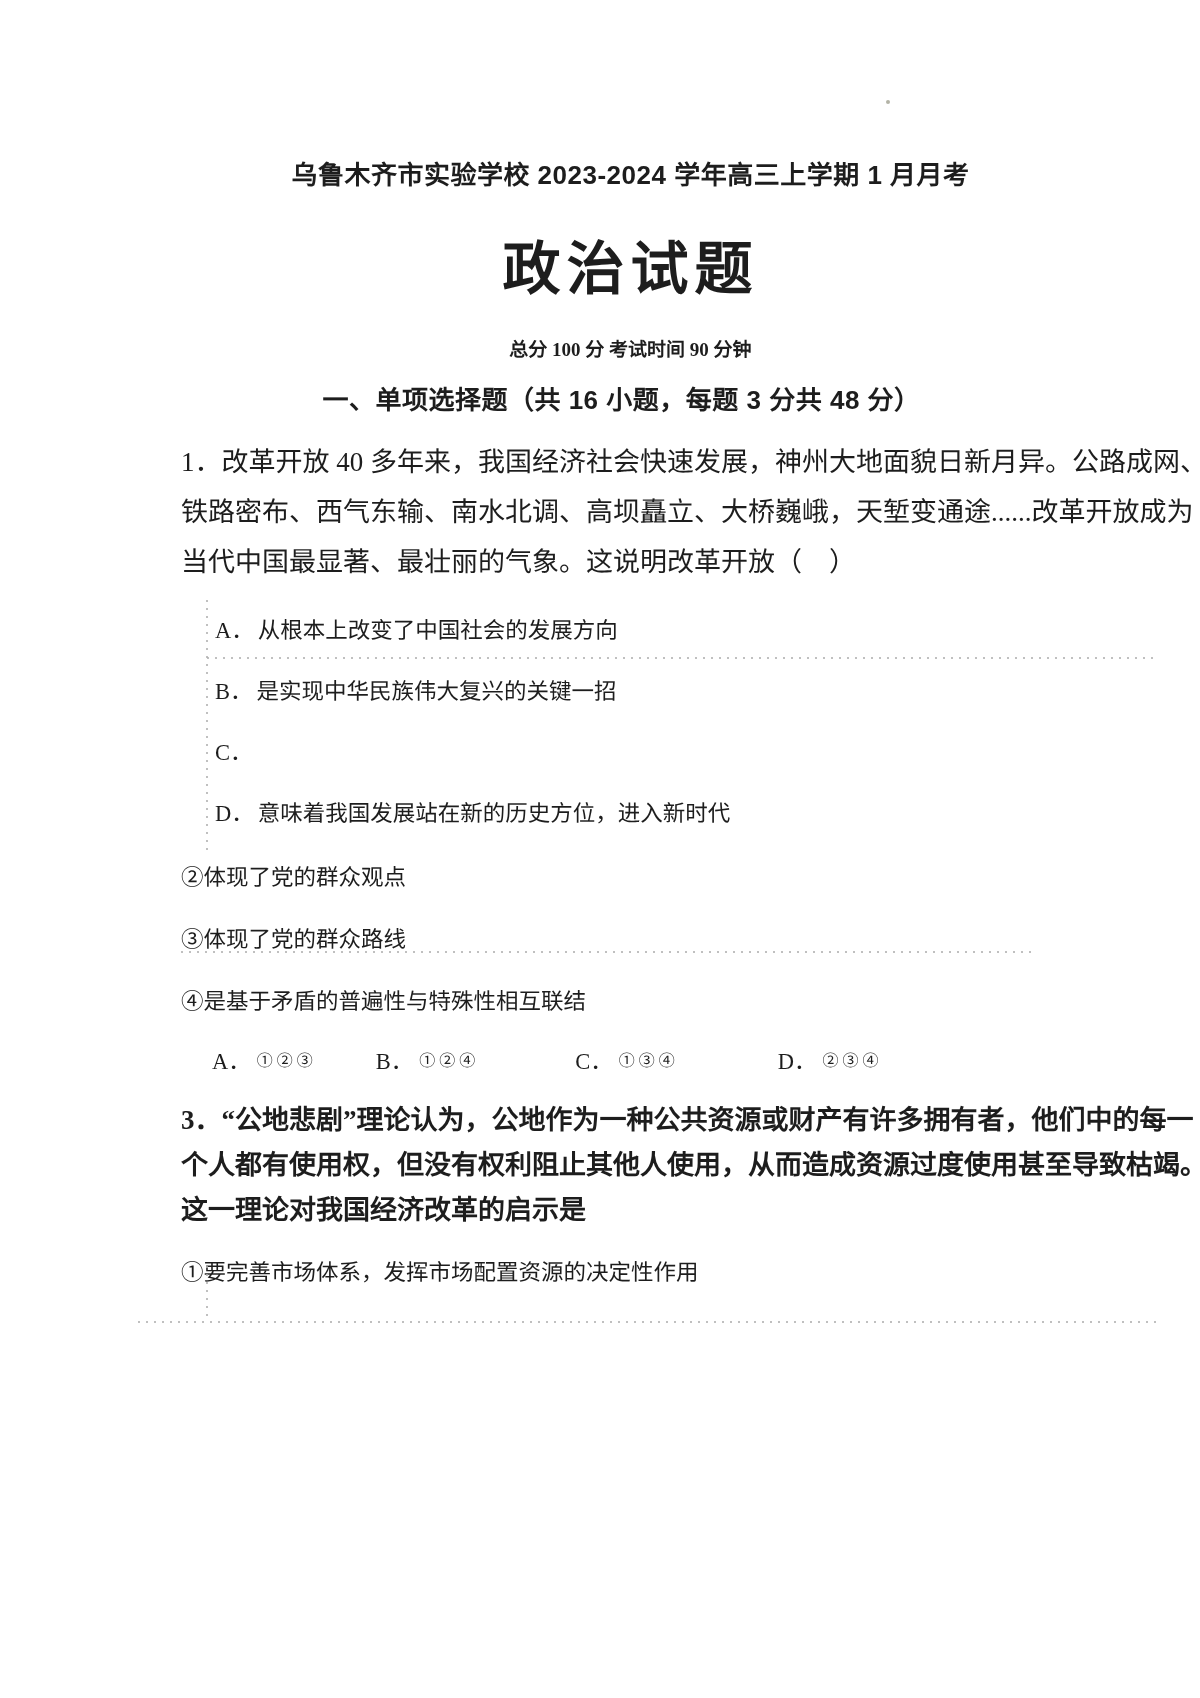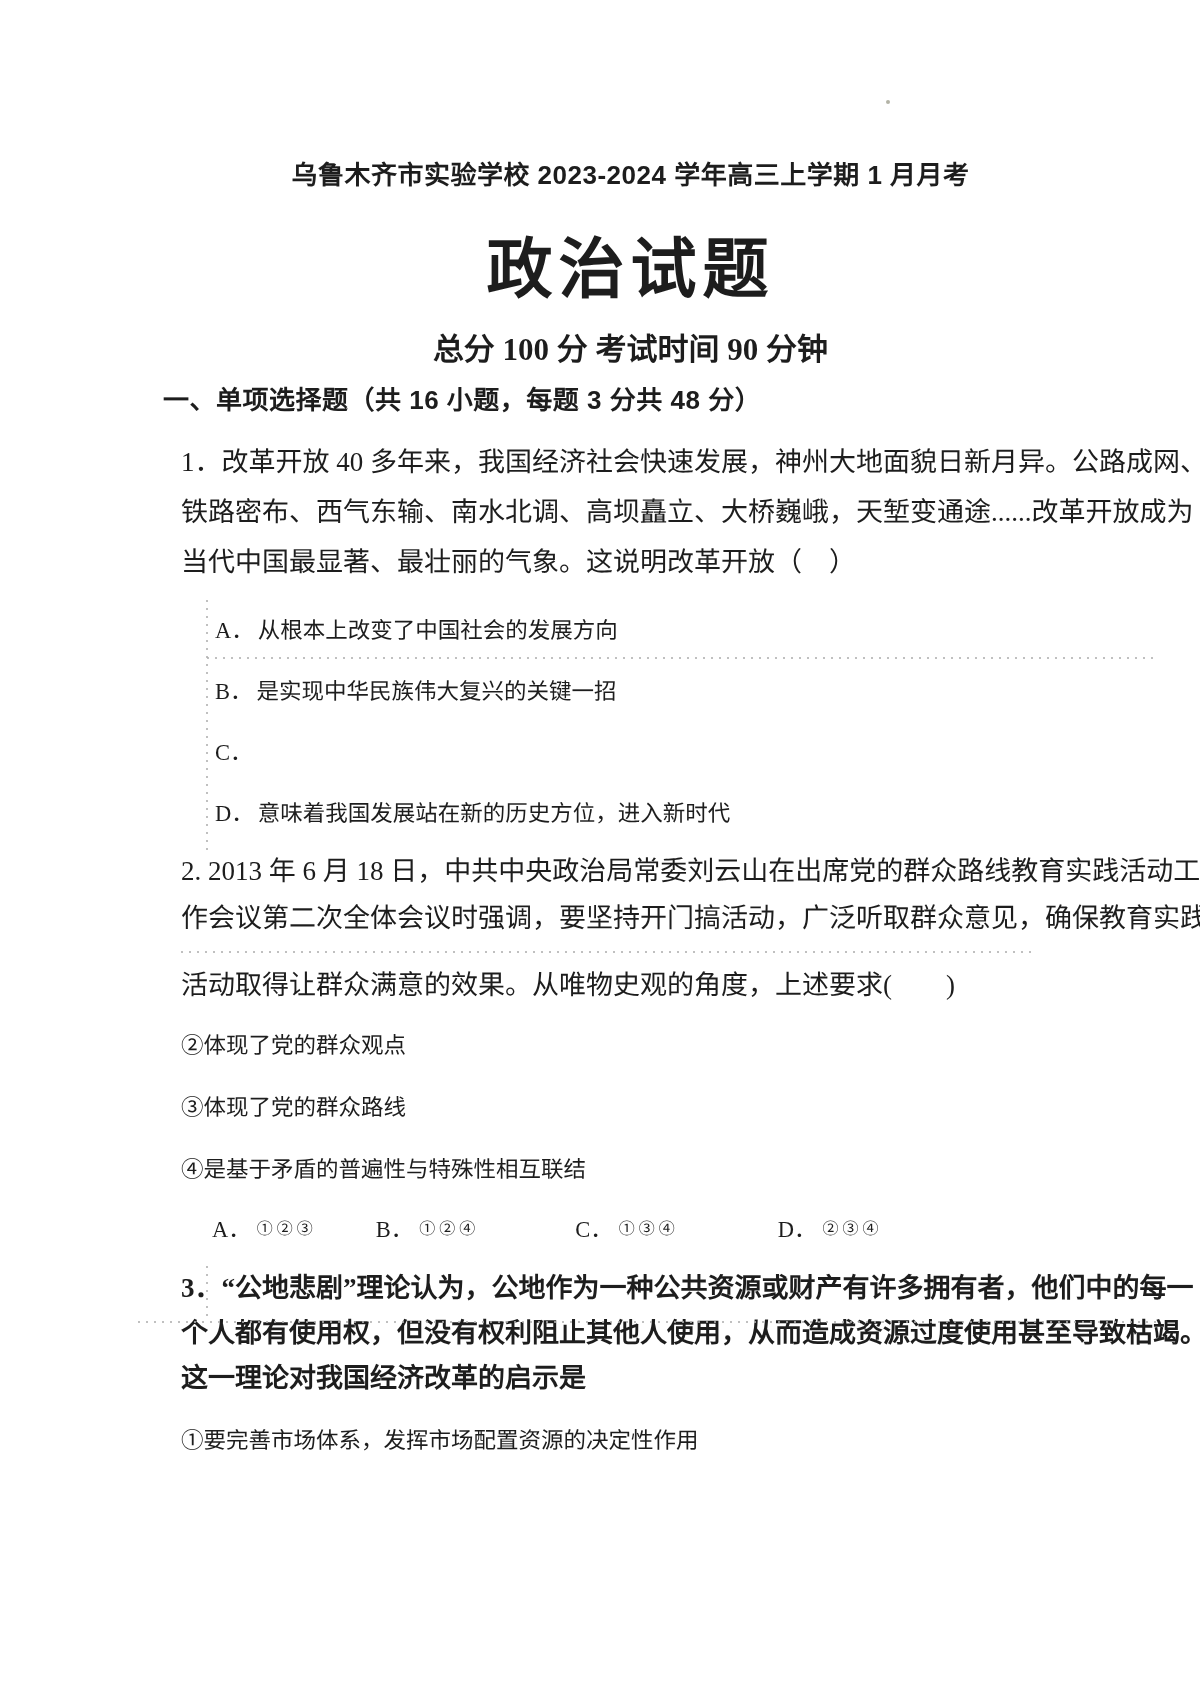--- a/index.html
+++ b/index.html
@@ -13,31 +13,31 @@
     color:#1d1d1d;
     overflow:hidden;
   }
   
   .school-header{
     font-family:"Liberation Sans","DejaVu Sans",sans-serif;
     font-weight:bold;font-size:26px;line-height:30px;
     text-align:center;letter-spacing:.5px;
   }
   .exam-title{
-    margin:45px 0 0;font-weight:900;font-size:66px;line-height:70px;
+    margin:45px 0 0;font-weight:900;font-size:58px;line-height:70px;
     text-align:center;letter-spacing:6px;
   }
   .exam-meta{
-    margin-top:28px;font-weight:bold;font-size:31px;line-height:34px;
+    margin-top:28px;font-weight:bold;font-size:19px;line-height:34px;
     text-align:center;
   }
   .section-heading{
     font-family:"Liberation Sans","DejaVu Sans",sans-serif;
     font-weight:bold;font-size:26px;line-height:34px;
-    margin-top:16px;margin-left:-18px;letter-spacing:.5px;
+    margin-top:16px;margin-left:-18px;letter-spacing:.5px;text-align:center;
   }
   
   .para{font-size:27px;}
   .pline{white-space:nowrap;}
   .q1{margin-top:20px;}
   .q1 .pline{line-height:50px;}
   .q2{margin-top:7px;}
   .q2 .pline{line-height:47px;}
   .q2 .gap-top{margin-top:20px;}
   .q3{margin-top:14px;font-weight:bold;}
@@ -119,25 +119,20 @@
     </div>
     <div class="option-row">
       <span class="option-label">C．</span>
     </div>
     <div class="option-row">
       <span class="option-label">D．</span>
       <span class="option-text">意味着我国发展站在新的历史方位，进入新时代</span>
     </div>
   </div>
 
-  <div class="para q2">
-    <div class="pline">2. 2013 年 6 月 18 日，中共中央政治局常委刘云山在出席党的群众路线教育实践活动工</div>
-    <div class="pline">作会议第二次全体会议时强调，要坚持开门搞活动，广泛听取群众意见，确保教育实践</div>
-    <div class="pline gap-top">活动取得让群众满意的效果。从唯物史观的角度，上述要求(　　)</div>
-  </div>
 
   <div class="sub-items q2i">
     <div class="sub-item">②体现了党的群众观点</div>
     <div class="sub-item">③体现了党的群众路线</div>
     <div class="sub-item">④是基于矛盾的普遍性与特殊性相互联结</div>
   </div>
 
   <div class="answer-row">
     <span class="answer-item">
       <span class="answer-label">A．</span>

